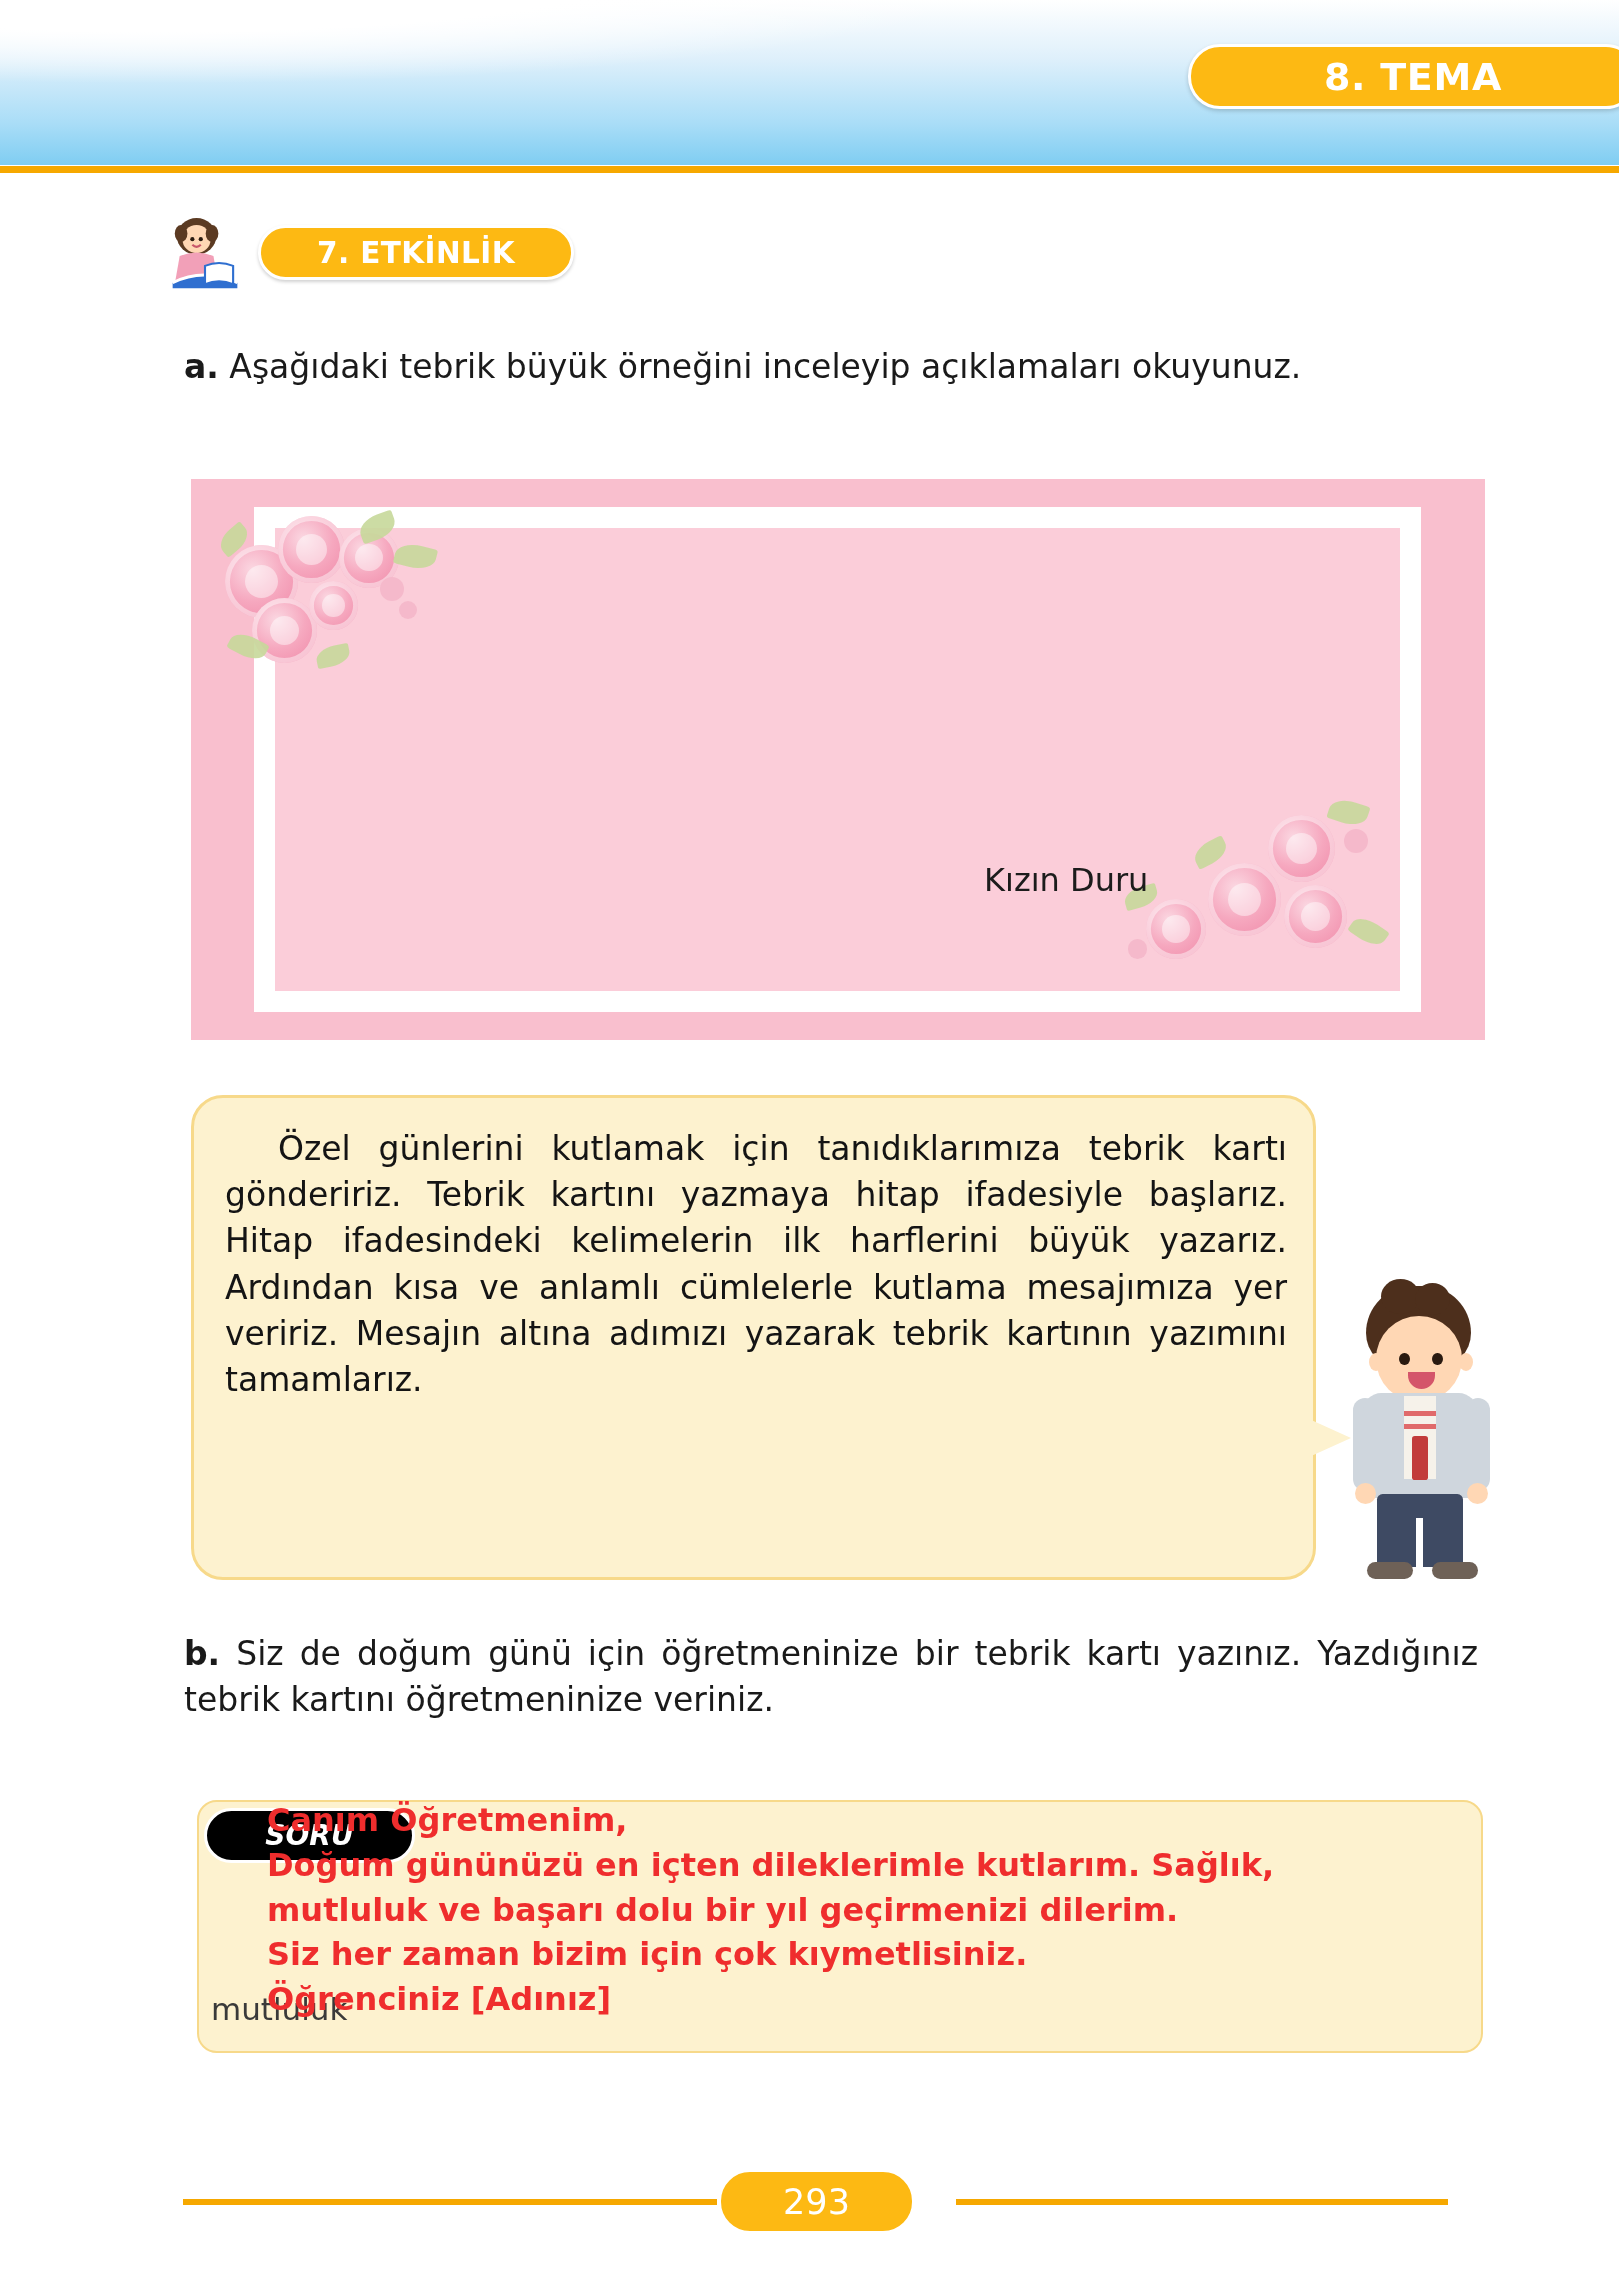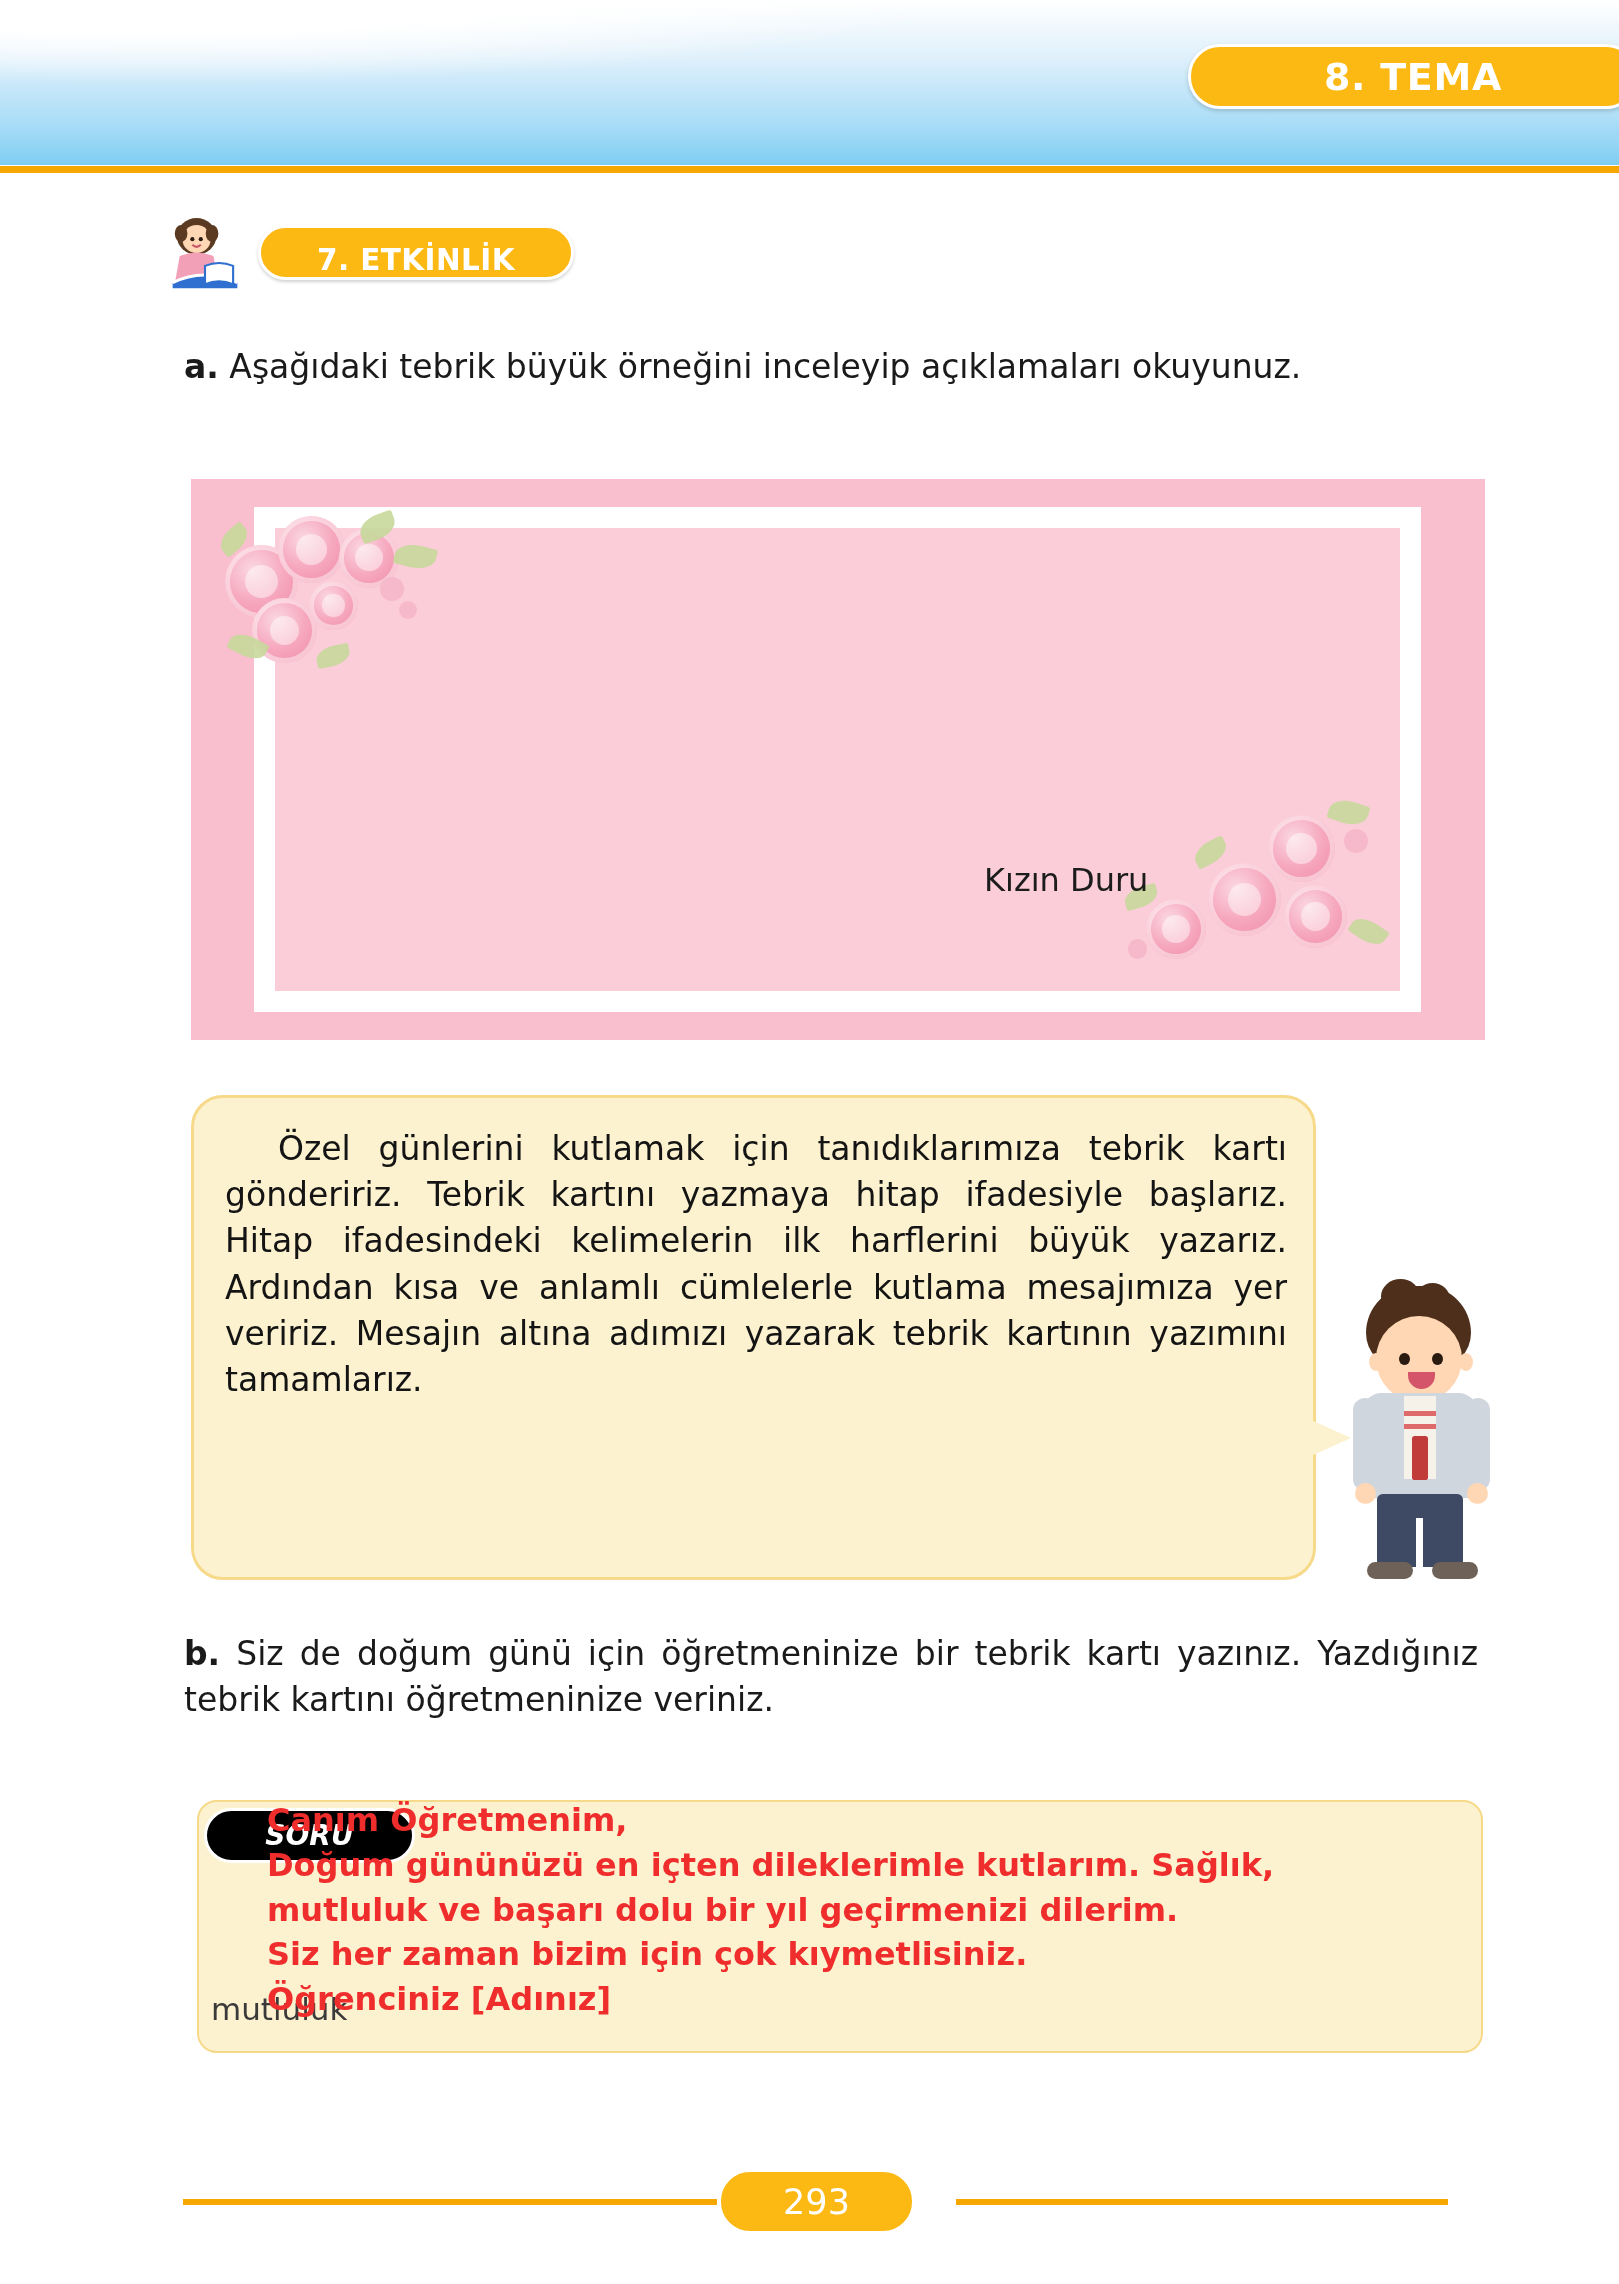--- a/index.html
+++ b/index.html
@@ -65,21 +65,21 @@
   }
   .activity-pill {
     position: absolute;
     left: 98px; top: 14px;
     width: 316px; height: 55px;
     background: #fdb913;
     border: 3.5px solid #ffffff;
     border-radius: 27.4px;
     box-shadow: 0 2.1px 3.5px rgba(0,0,0,0.18);
     display: flex;
-    align-items: flex-end;
+    align-items: center;
     justify-content: center;
   }
   .activity-pill span {
     color: #ffffff;
     font-size: 29.5px;
     font-weight: bold;
     letter-spacing: 0.4px;
   }
 
   

